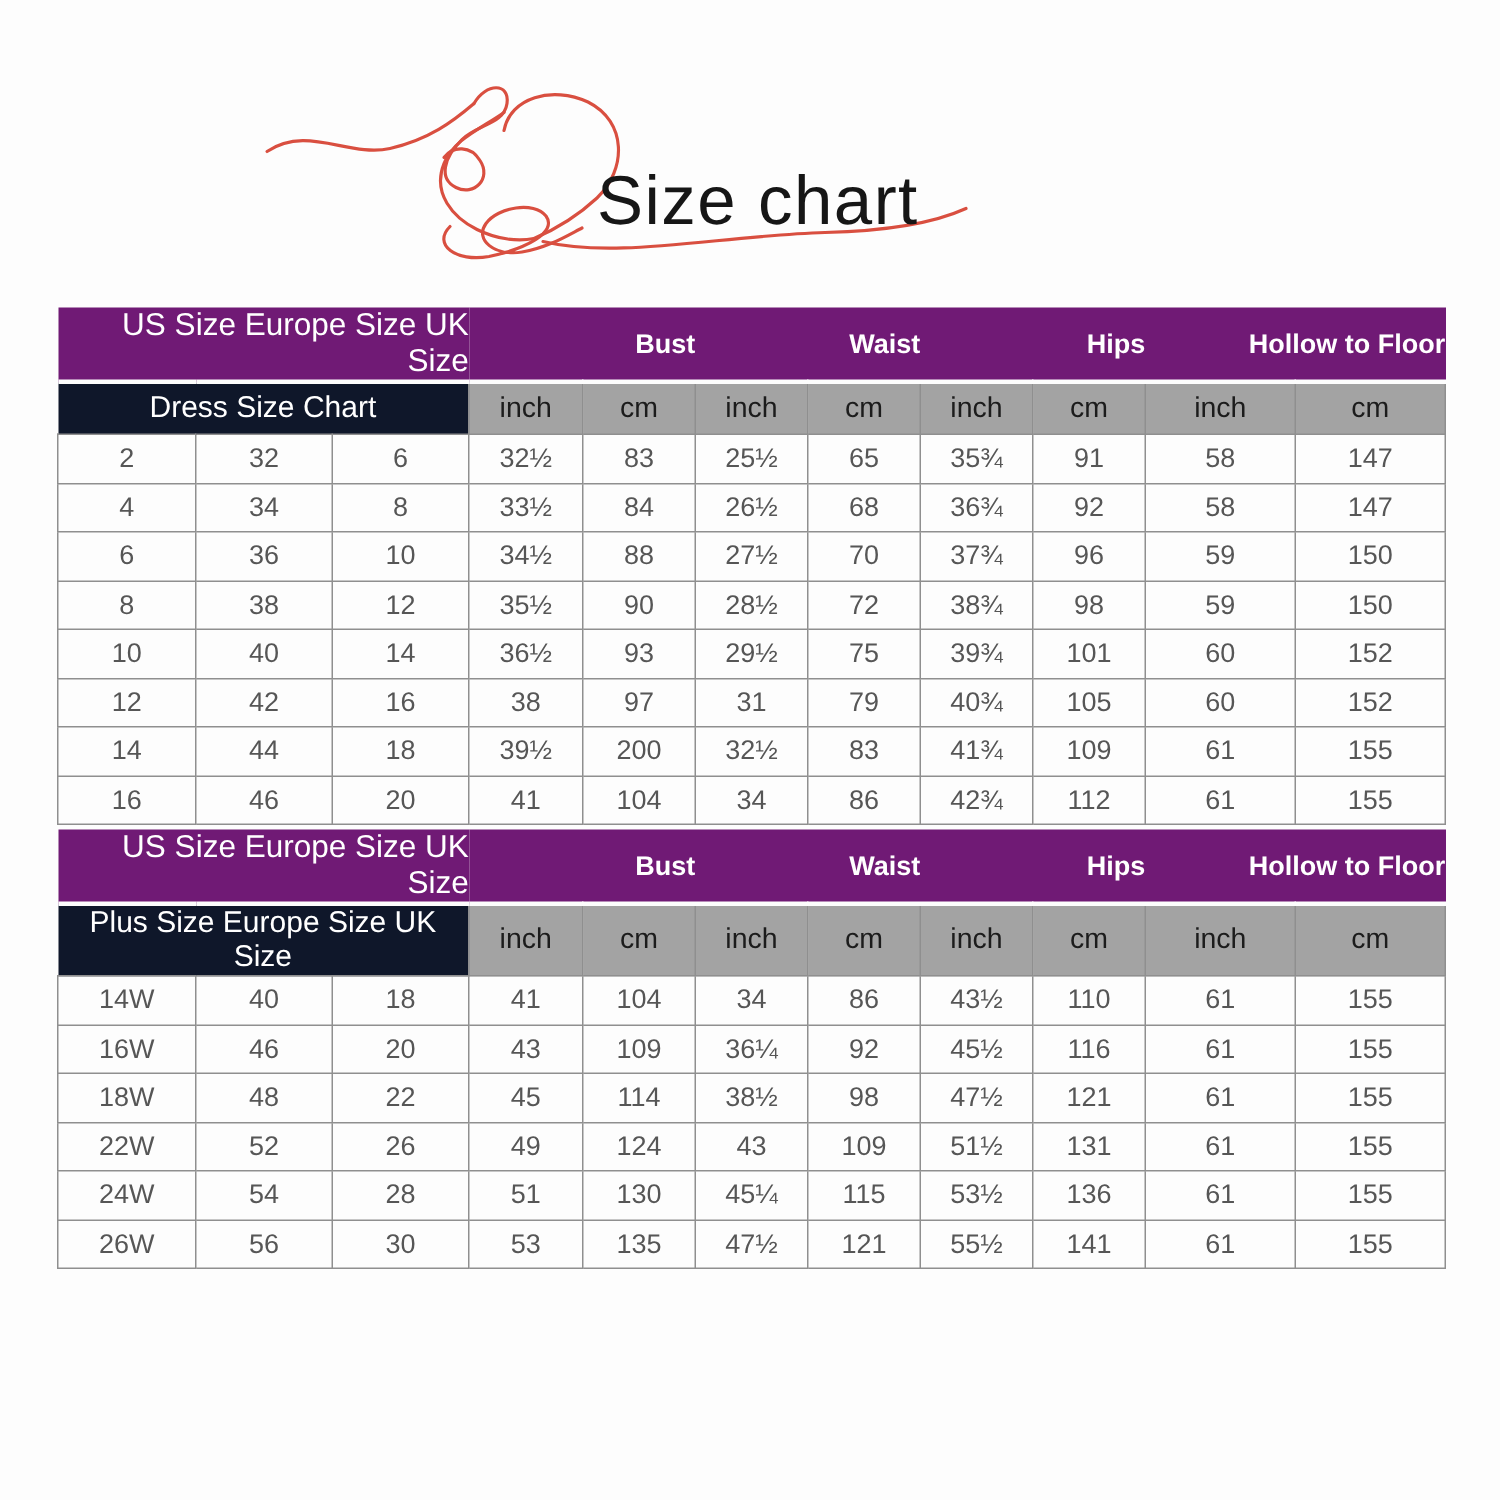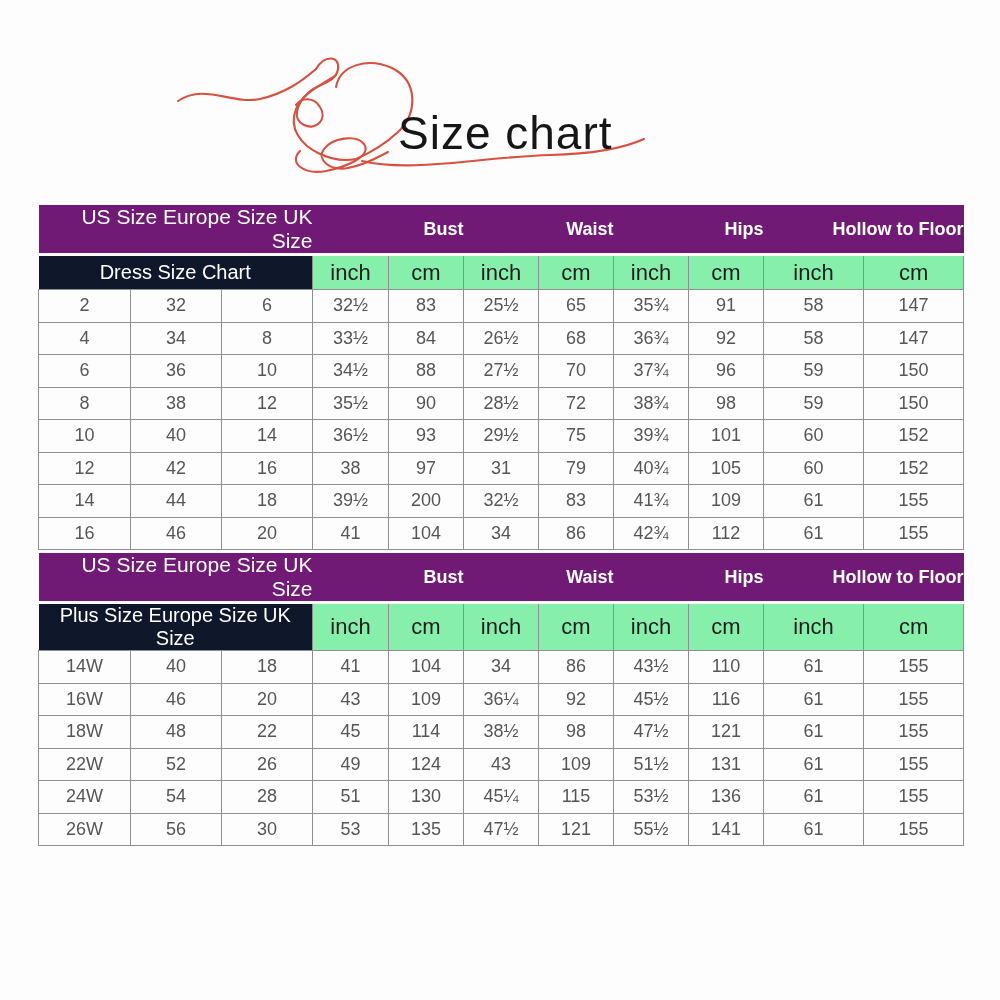--- a/index.html
+++ b/index.html
@@ -75,23 +75,23 @@
   
   .sub-row .sub-label {
     background: #0f172a;
     color: #ffffff;
     font-size: 20px;
     font-weight: 400;
     height: 33px;
     border: 0;
   }
   .sub-row .unit-cell {
-    background: #86efac;
+    background: #a3a3a3;
     color: #1c1c1c;
-    font-size: 22px;
+    font-size: 19px;
     font-weight: 400;
     height: 33px;
     border: 1.5px solid #8f8f8f;
   }
 
   
   .size-table tbody td {
     height: 31.5px;
     border: 1.5px solid #8f8f8f;
     font-size: 18px;

